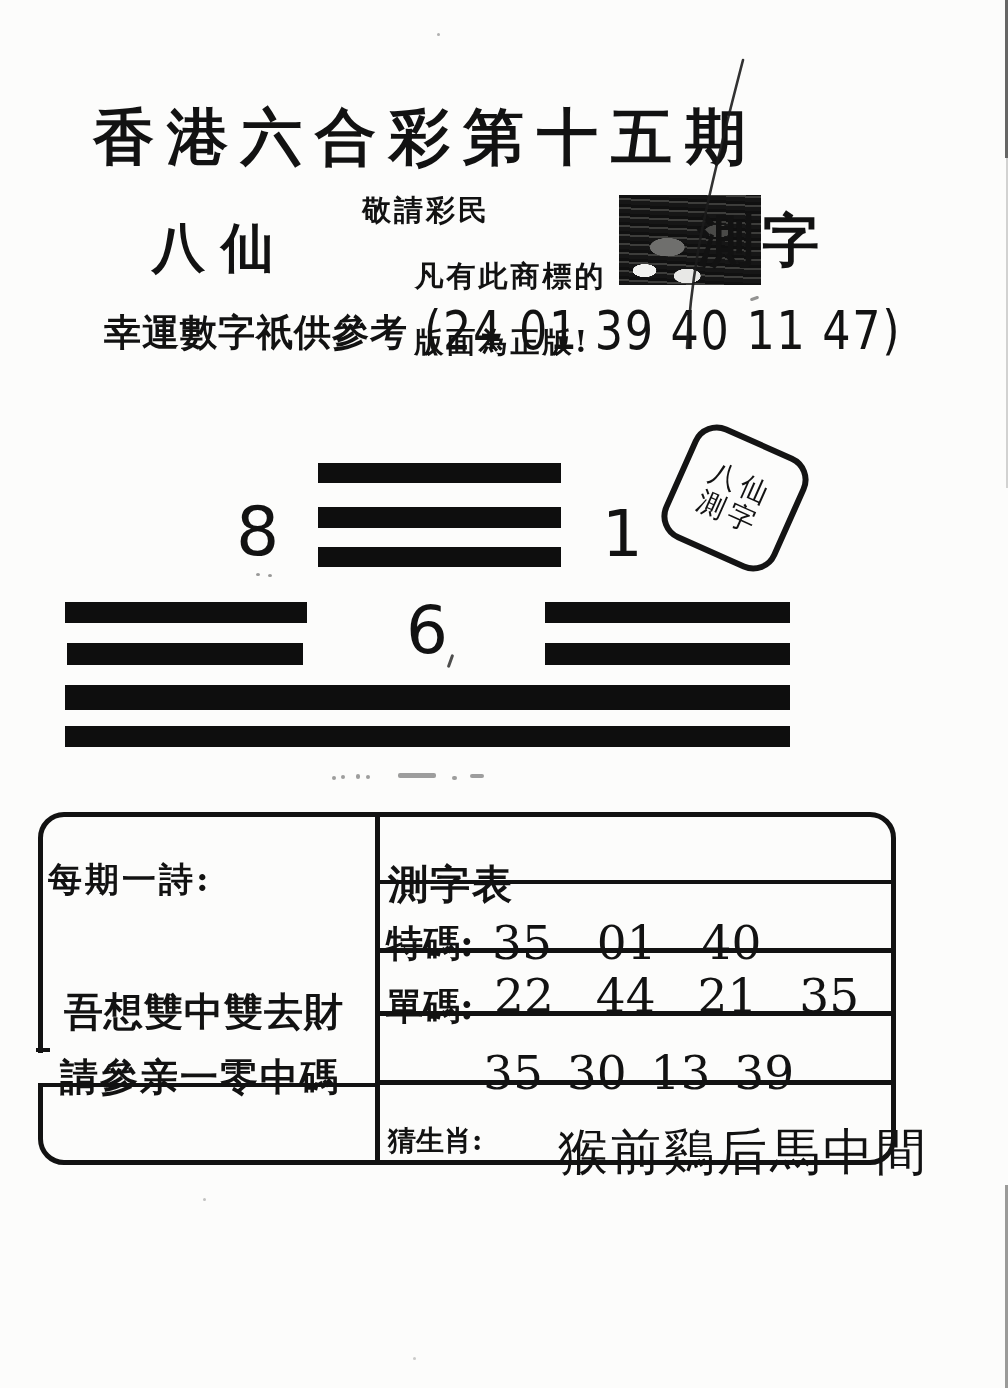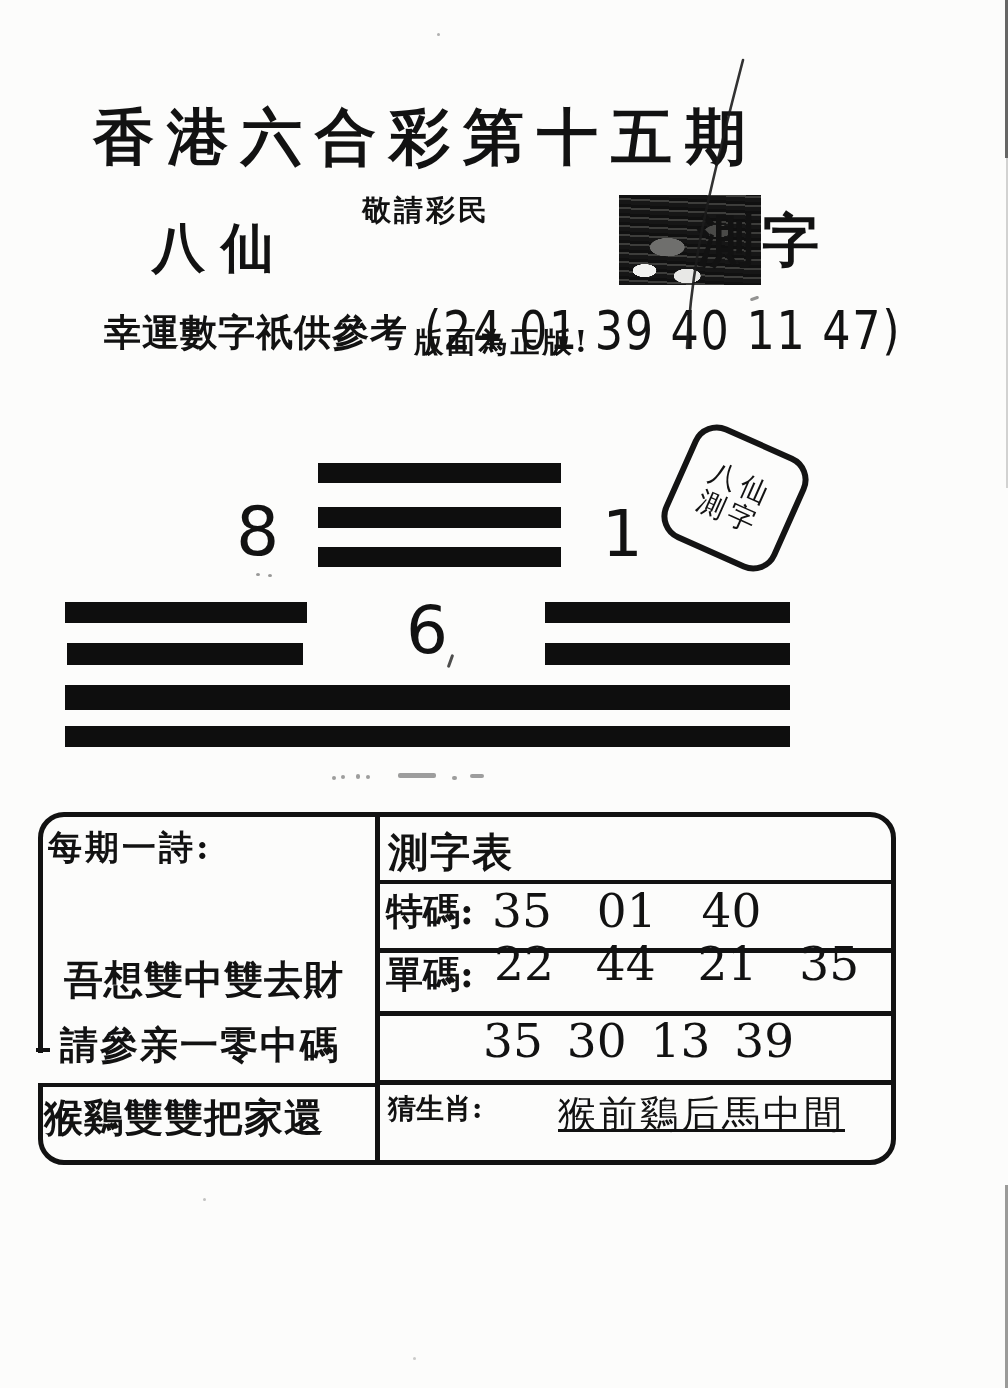--- a/index.html
+++ b/index.html
@@ -57,47 +57,47 @@
   }
   .ftable .cellline{position:absolute;background:#121212;}
   .vdiv{left:332px;top:0;width:5px;height:343px;}
   .hl-r1{left:337px;top:63px;width:511px;height:4px;}
   .hl-r2{left:337px;top:131px;width:511px;height:5px;}
   .hl-r3{left:337px;top:194px;width:511px;height:5px;}
   .hl-r4{left:337px;top:263px;width:511px;height:5px;}
   .hl-left{left:-5px;top:266px;width:337px;height:4px;}
   .ltick{left:-7px;top:231px;width:14px;height:4px;}
   .lgap{left:-5px;top:236px;width:5px;height:30px;background:#fcfcfb;}
-  .ftable .txt{position:absolute;line-height:1;white-space:pre;}
+  .ftable .txt{position:absolute;line-height:1;white-space:pre;margin-top:32px;}
   .poem-heading{left:5px;top:13px;font-size:34px;font-weight:bold;letter-spacing:3px;}
   .poem-1{left:14px;top:79px;font-size:39px;font-weight:bold;letter-spacing:1px;}
   .poem-2{left:21px;top:143px;font-size:39px;font-weight:bold;letter-spacing:1px;}
   .poem-3{left:17px;top:209px;font-size:38px;font-weight:bold;letter-spacing:2px;}
   .poem-footer{left:1px;top:281px;font-size:39px;font-weight:bold;letter-spacing:1px;}
   .cezi-header{left:345px;top:15px;font-size:40px;font-weight:bold;letter-spacing:2px;}
   .special-label{left:343px;top:76px;font-size:37px;font-weight:bold;}
   .special-nums{left:449px;top:70px;font-size:47px;word-spacing:30px;}
   .single-label{left:343px;top:139px;font-size:37px;font-weight:bold;}
   .single-nums{left:451px;top:123px;font-size:47px;word-spacing:27px;}
   .more-nums{left:440px;top:200px;font-size:47px;word-spacing:9px;}
   .zodiac-label{left:345px;top:278px;font-size:28px;font-weight:bold;}
-  .zodiac-value{left:515px;top:278px;font-size:38px;letter-spacing:3px;text-decoration:underline;}
+  .zodiac-value{left:515px;top:278px;font-size:50px;letter-spacing:3px;}
 
   
   .streak{position:absolute;right:0;}
 </style>
 </head>
 <body>
 
 <div id="page">
 
   <div class="abs title">香港六合彩第十五期</div>
   <div class="abs brand">八仙</div>
   <div class="abs notice"><span>敬請彩民</span><br>
-    <br>
+    <span>凡有此商標的</span><br>
     <span>版面為正版!</span></div>
   <div class="abs trademark"></div>
   <div class="abs brand-suffix">測字</div>
   <div class="abs lucky-label">幸運數字祇供參考</div>
   <div class="abs lucky-numbers">(24 01 39 40 11 47)</div>
 
   <svg class="abs pen-stroke" viewBox="0 0 1008 1388">
     <path d="M 743 60 C 730 110, 712 180, 701 235 C 694 272, 689 312, 687 348" fill="none" stroke="#1c1c1c" stroke-width="2.6" stroke-linecap="round" opacity="0.9"></path>
   </svg>
 
@@ -137,21 +137,20 @@
     <div class="cellline hl-r2"></div>
     <div class="cellline hl-r3"></div>
     <div class="cellline hl-r4"></div>
     <div class="cellline hl-left"></div>
     <div class="cellline ltick"></div>
     <div class="lgap" style="position:absolute;"></div>
 
     <div class="txt poem-heading">每期一詩:</div>
     <div class="txt poem-3">請參亲一零中碼</div>
     <div class="txt poem-2">吾想雙中雙去財</div>
-    <div class="txt poem-footer">猴鷄雙雙把家還</div>
 
     <div class="txt cezi-header">測字表</div>
     <div class="txt special-label">特碼:</div>
     <div class="txt special-nums">35 01 40</div>
     <div class="txt single-label">單碼:</div>
     <div class="txt single-nums">22 44 21 35</div>
     <div class="txt more-nums">35 30 13 39</div>
     <div class="txt zodiac-label">猜生肖:</div>
     <div class="txt zodiac-value">猴前鷄后馬中間</div>
   </div>

